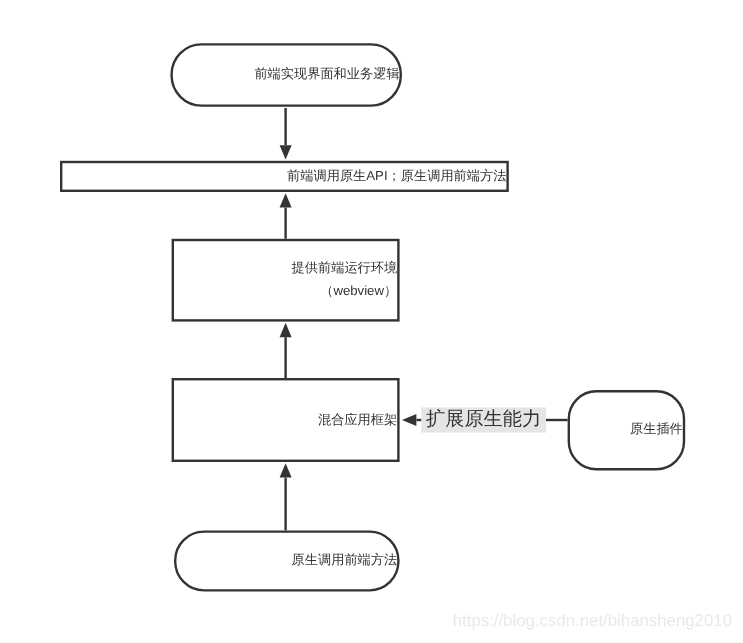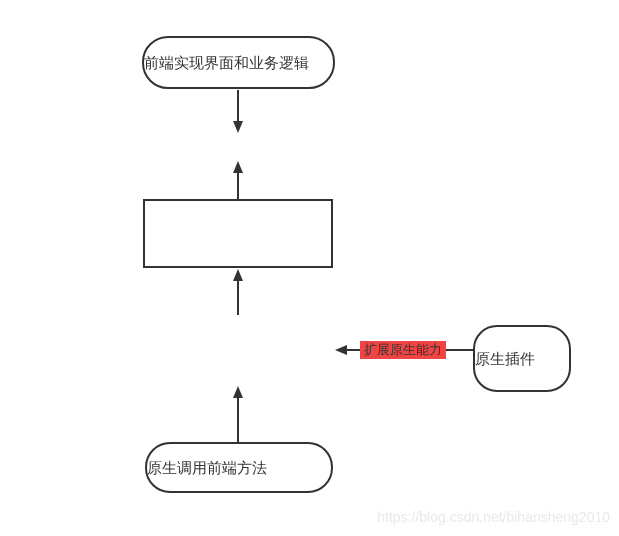--- a/index.html
+++ b/index.html
@@ -19,24 +19,24 @@
     height:536px;
     background:var(--bg);
     overflow:hidden;
   }
   .node{
     position:absolute;
     box-sizing:border-box;
     border:2px solid var(--stroke);
     background:#fff;
     color:var(--text);
-    font-size:15px;
+    font-size:11px;
     display:flex;
     flex-direction:column;
-    align-items:flex-start;
+    align-items:flex-end;
     justify-content:center;
     text-align:center;
     line-height:19px;
   }
   .stadium-top   {left:142px; top:36px;  width:193px; height:53px; border-radius:26px;}
   .rect-bridge   {left:50px;  top:134px; width:374px; height:26px;}
   .rect-webview  {left:143px; top:199px; width:190px; height:69px;}
   .rect-hybrid   {left:143px; top:315px; width:190px; height:70px;}
   .stadium-plugin{left:473px; top:325px; width:98px;  height:67px; border-radius:24px;}
   .stadium-bottom{left:145px; top:442px; width:188px; height:51px; border-radius:25px;}
@@ -45,47 +45,55 @@
   .hline{position:absolute; height:2px; background:var(--stroke);}
   .head{position:absolute; width:0; height:0;}
   .head-down{border-left:5px solid transparent; border-right:5px solid transparent; border-top:12px solid var(--stroke);}
   .head-up  {border-left:5px solid transparent; border-right:5px solid transparent; border-bottom:12px solid var(--stroke);}
   .head-left{border-top:5px solid transparent; border-bottom:5px solid transparent; border-right:12px solid var(--stroke);}
 
   .edge-label{
     position:absolute;
     left:403px; top:350px;
     transform:translate(-50%,-50%);
-    background:#ef4444;
+    background:#e5e5e5;
     padding:0 4px;
-    font-size:13px;
+    font-size:16px;
     color:var(--text);
     white-space:nowrap;
   }
   .watermark{
     position:absolute;
     right:9px; bottom:11px;
     font-size:14px;
     color:var(--watermark);
     white-space:nowrap;
   }
 </style>
 </head>
 <body>
 
 <div class="canvas">
 
   <div class="node stadium-top">
     <span>前端实现界面和业务逻辑</span>
   </div>
 
+  <div class="node rect-bridge">
+    <span>前端调用原生API；原生调用前端方法</span>
+  </div>
 
   <div class="node rect-webview">
+    <span>提供前端运行环境</span>
+    <span>（webview）</span>
   </div>
 
+  <div class="node rect-hybrid">
+    <span>混合应用框架</span>
+  </div>
 
   <div class="node stadium-plugin">
     <span>原生插件</span>
   </div>
 
   <div class="node stadium-bottom">
     <span>原生调用前端方法</span>
   </div>
 
   <div class="vline" style="left:237px; top:90px; height:31px;"></div>

